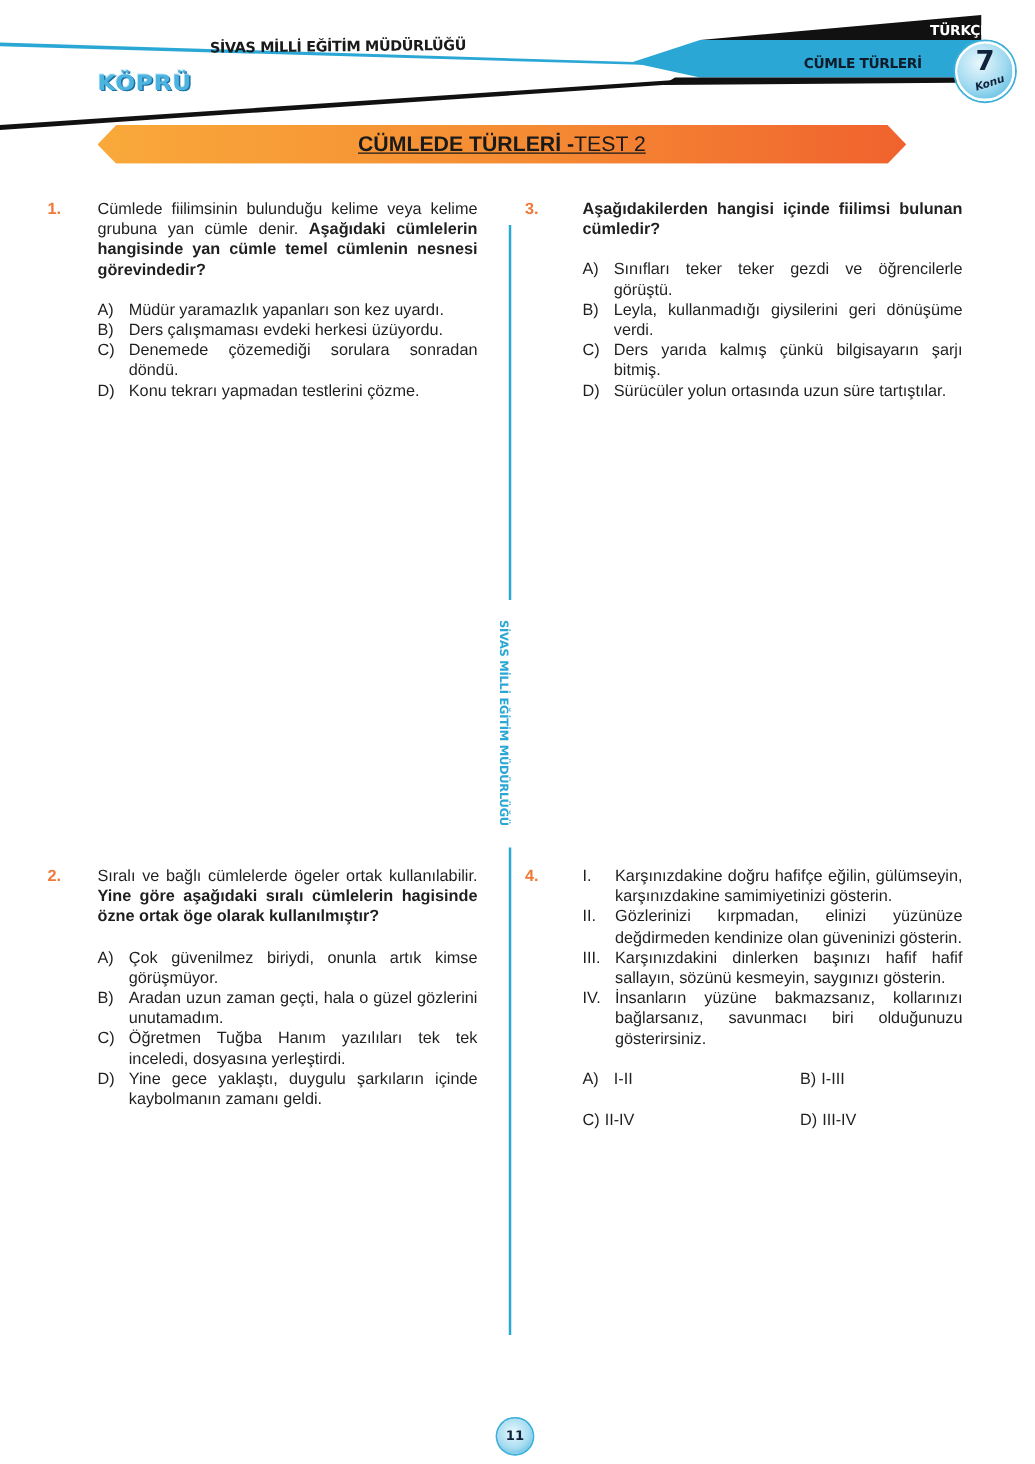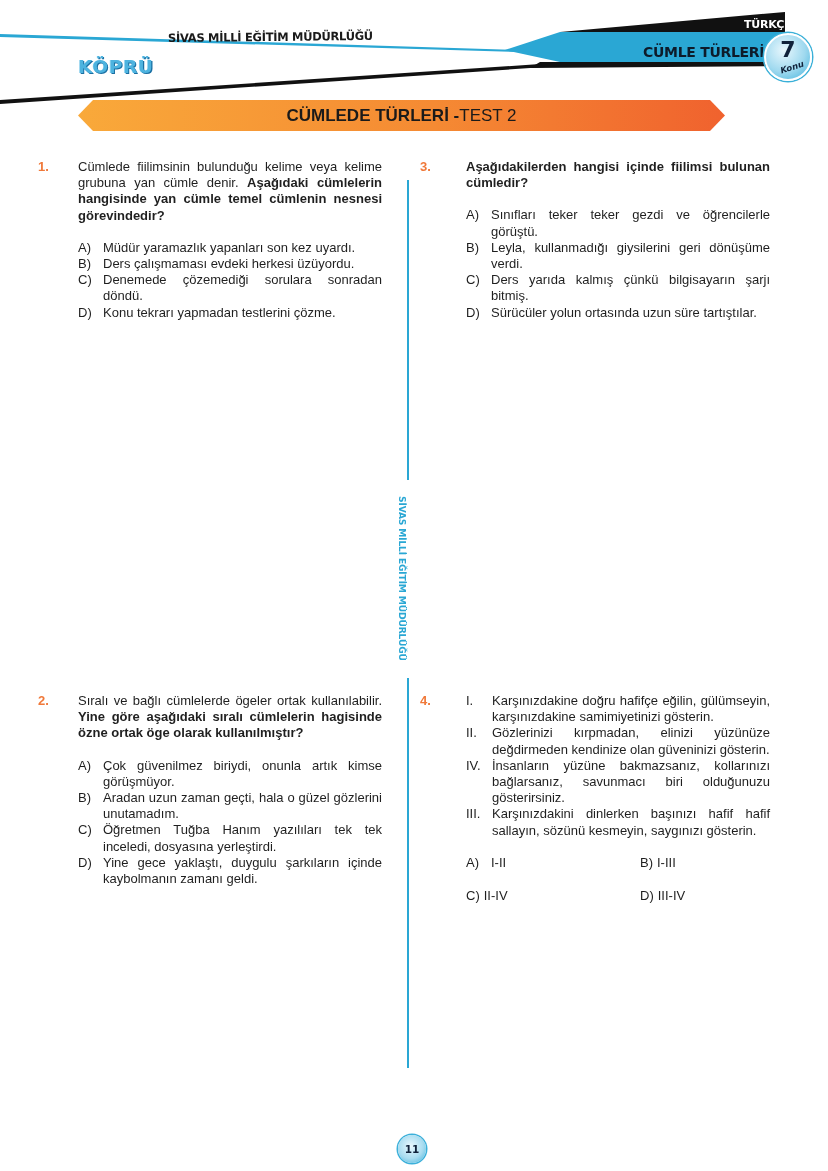--- a/index.html
+++ b/index.html
@@ -3,34 +3,34 @@
 <meta charset="utf-8">
 <style>
   * { box-sizing: border-box; margin: 0; padding: 0; }
   html, body { width: 828px; height: 1171px; background: #ffffff; overflow: hidden; }
   body { position: relative; font-family: "Liberation Sans", sans-serif; color: #1f1f1f; }
 
   
   .hdr-svg { position: absolute; left: 0; top: 0; width: 828px; height: 110px; }
   .hdr-org { position: absolute; left: 168px; top: 30px; font-family: "DejaVu Sans", sans-serif; font-weight: bold; font-size: 11.5px; letter-spacing: -0.3px; color: #1a1a1a; transform: rotate(-0.6deg); }
   .hdr-subject { position: absolute; left: 744px; top: 18px; font-family: "DejaVu Sans", sans-serif; font-weight: bold; font-size: 11px; color: #ffffff; letter-spacing: -0.2px; }
-  .hdr-topic { position: absolute; left: 643px; top: 44px; font-family: "DejaVu Sans", sans-serif; font-weight: bold; font-size: 14px; color: #0d1b2a; letter-spacing: -0.3px; }
+  .hdr-topic { position: absolute; left: 643px; top: 44px; font-family: "DejaVu Sans", sans-serif; font-weight: bold; font-size: 11px; color: #0d1b2a; letter-spacing: -0.3px; }
   .konu-badge { position: absolute; left: 764px; top: 33px; width: 48px; height: 48px; border-radius: 50%;
     background: radial-gradient(circle at 40% 35%, #e8f7fd 0%, #9fd9ef 55%, #3fb2dc 100%);
     border: 2px solid #ffffff; box-shadow: 0 0 0 1.5px #3ab0d8; }
   .konu-num { position: absolute; left: 0; top: 2px; width: 44px; text-align: center; font-family: "DejaVu Sans", sans-serif; font-weight: bold; font-size: 22px; color: #10223a; }
   .konu-lbl { position: absolute; left: 14px; top: 27px; font-family: "DejaVu Sans", sans-serif; font-weight: bold; font-style: italic; font-size: 8.5px; color: #10223a; transform: rotate(-18deg); }
   .logo { position: absolute; left: 78px; top: 57px; font-family: "DejaVu Sans", sans-serif; font-weight: bold; font-size: 17px; letter-spacing: 0.5px; color: #4db3df;
     text-shadow: 1px 1px 0 #1a6fa3, -0.5px -0.5px 0 #bfe7f7; transform: scaleX(1.1); transform-origin: left; }
 
   
   .banner { position: absolute; left: 78px; top: 100px; width: 647px; height: 31px;
     background: linear-gradient(90deg, #f9a93a 0%, #f58a33 55%, #f0622e 100%);
     clip-path: polygon(15px 0, 632px 0, 647px 15.5px, 632px 31px, 15px 31px, 0 15.5px); }
-  .banner-text { position: absolute; left: 0; top: 0; width: 100%; height: 31px; line-height: 31px; text-align: center; font-size: 17px; color: #1a1a1a; }
+  .banner-text { position: absolute; left: 0; top: 0; width: 100%; height: 31px; line-height: 31px; text-align: center; font-size: 17px; color: #1a1a1a; text-decoration: underline; }
   .banner-text b { font-weight: bold; }
 
   
   .divider { position: absolute; left: 407px; width: 2px; background: #2aa7d4; }
   .divider.top { top: 180px; height: 300px; }
   .divider.bottom { top: 678px; height: 390px; }
   .side-text { position: absolute; left: 399px; top: 496px; width: 18px; height: 180px; }
   .side-text span { position: absolute; left: 9px; top: 0; transform-origin: 0 0; transform: rotate(90deg); white-space: nowrap;
     font-family: "DejaVu Sans", sans-serif; font-weight: bold; font-size: 9.2px; color: #2aa7d4; letter-spacing: -0.2px; }
 
@@ -169,27 +169,27 @@
     <div>
       <div class="roman">
           <span class="roman-l">I.</span>
           <span class="roman-t">Karşınızdakine doğru hafifçe eğilin, gülümseyin, karşınızdakine samimiyetinizi gösterin.</span>
         </div>
       <div class="roman">
           <span class="roman-l">II.</span>
           <span class="roman-t">Gözlerinizi kırpmadan, elinizi yüzünüze değdirmeden kendinize olan güveninizi gösterin.</span>
         </div>
       <div class="roman">
+          <span class="roman-l">III.</span>
+          <span class="roman-t">Karşınızdakini dinlerken başınızı hafif hafif sallayın, sözünü kesmeyin, saygınızı gösterin.</span>
+        </div>
+      <div class="roman">
           <span class="roman-l">IV.</span>
           <span class="roman-t">İnsanların yüzüne bakmazsanız, kollarınızı bağlarsanız, savunmacı biri olduğunuzu gösterirsiniz.</span>
         </div>
-      <div class="roman">
-          <span class="roman-l">III.</span>
-          <span class="roman-t">Karşınızdakini dinlerken başınızı hafif hafif sallayın, sözünü kesmeyin, saygınızı gösterin.</span>
-        </div>
     </div>
     <div class="grid-opts">
       <div class="opt">
           <span class="opt-l">A)</span>
           <span class="opt-t">I-II</span>
         </div>
       <div class="opt">
           <span style="margin-right:4px;">B)</span>
           <span>I-III</span>
         </div>

